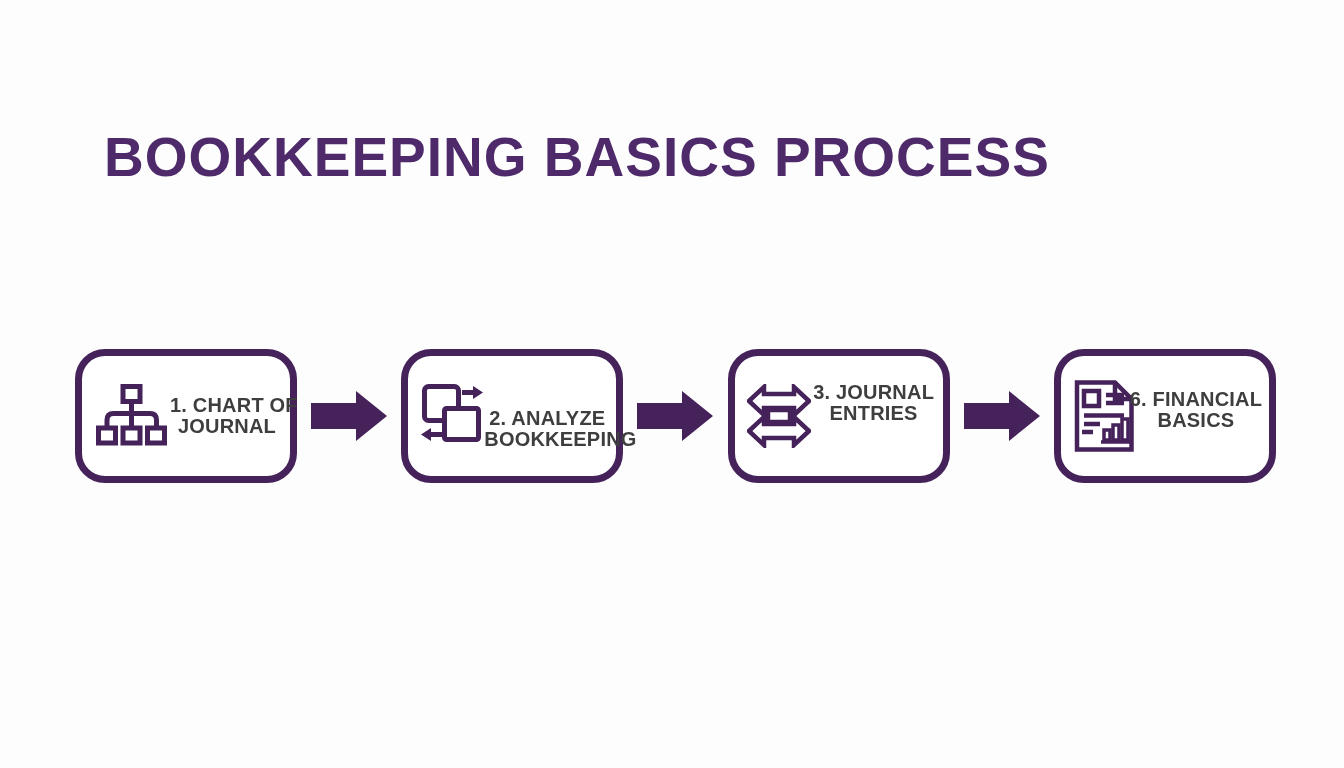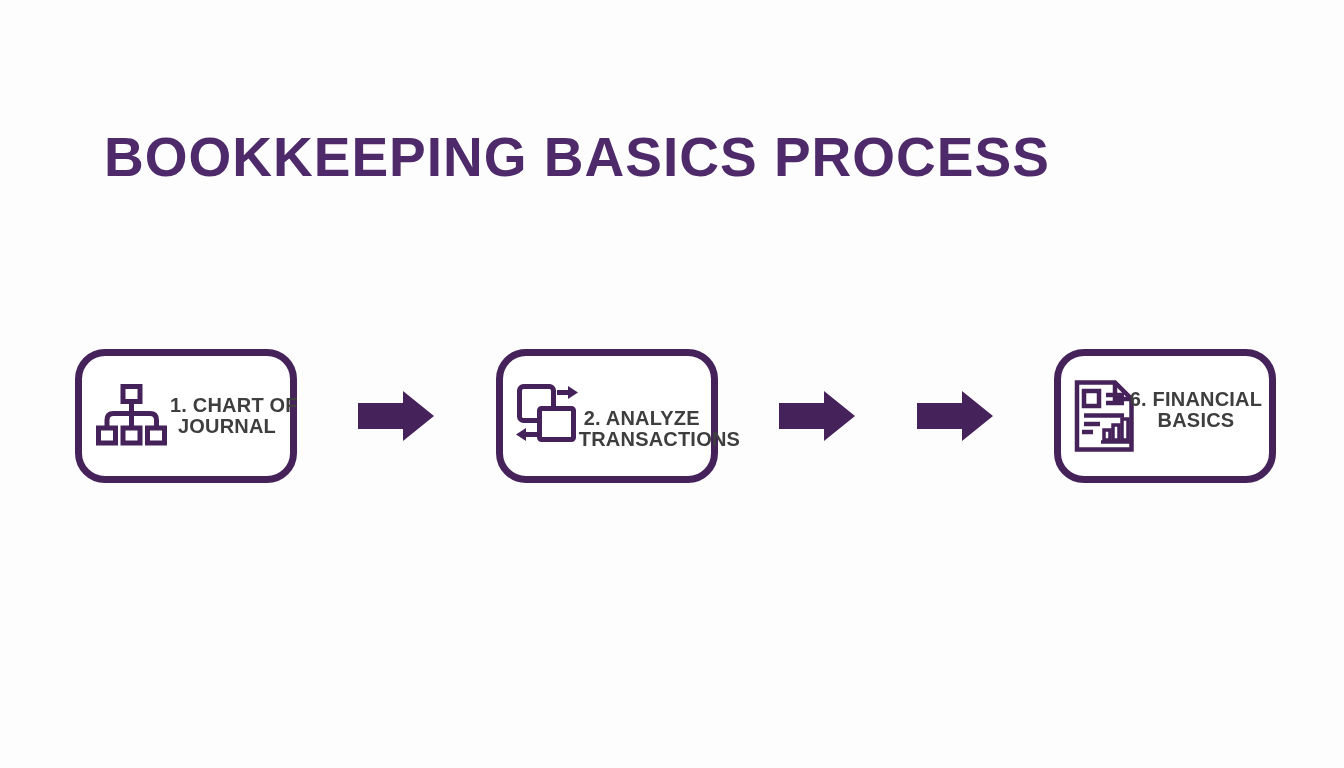--- a/index.html
+++ b/index.html
@@ -103,28 +103,41 @@
           <rect class="ic" x="4.5" y="2.5" width="34" height="34" rx="4" stroke-width="5"></rect>
           <rect x="24.5" y="24.5" width="34" height="31" rx="2" fill="#ffffff" stroke="#45225a" stroke-width="5"></rect>
           <path class="ic" d="M42 8.5 H54" stroke-width="5"></path>
           <polygon points="53,2 63,8.5 53,15" fill="#45225a"></polygon>
           <path class="ic" d="M22 50.5 H10" stroke-width="5"></path>
           <polygon points="11,44 1,50.5 11,57" fill="#45225a"></polygon>
         </svg>
       </span>
       <div class="label">
         <span>2. ANALYZE</span>
-        <span>TRANSACTIONS</span>
+        <span>BOOKKEEPING</span>
       </div>
     </div>
 
     <svg class="arrow" width="76" height="50" viewBox="0 0 76 50">
       <polygon points="0,12 45,12 45,0 76,25 45,50 45,38 0,38" fill="#45225a"></polygon>
     </svg>
 
+    <div class="step step--3">
+      <span class="icon">
+        <svg width="64" height="64" viewBox="0 0 64 64">
+          <polygon class="ic" points="2,17 17,3 17,10 47,10 47,3 62,17 47,31 47,24 17,24 17,31" stroke-width="4.5" stroke-linejoin="miter" fill="#ffffff"></polygon>
+          <polygon class="ic" points="2,47 17,33 17,40 47,40 47,33 62,47 47,61 47,54 17,54 17,61" stroke-width="4.5" stroke-linejoin="miter" fill="#ffffff"></polygon>
+          <rect x="21" y="26" width="22" height="12" fill="#ffffff" stroke="#45225a" stroke-width="4.5"></rect>
+        </svg>
+      </span>
+      <div class="label">
+        <span>3. JOURNAL</span>
+        <span>ENTRIES</span>
+      </div>
+    </div>
 
     <svg class="arrow" width="76" height="50" viewBox="0 0 76 50">
       <polygon points="0,12 45,12 45,0 76,25 45,50 45,38 0,38" fill="#45225a"></polygon>
     </svg>
 
     <div class="step step--4">
       <span class="icon">
         <svg width="62" height="72" viewBox="0 0 62 72">
           <path class="ic" d="M4 2.5 H42 L58.5 19 V69.5 H4 Z" stroke-width="4.5"></path>
           <path class="ic" d="M42 3 V19 H58" stroke-width="4.5"></path>

